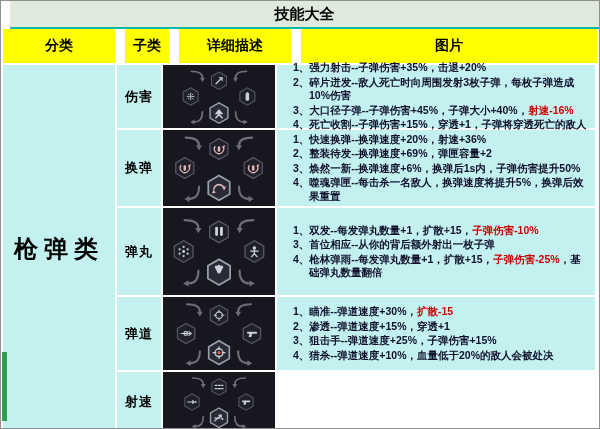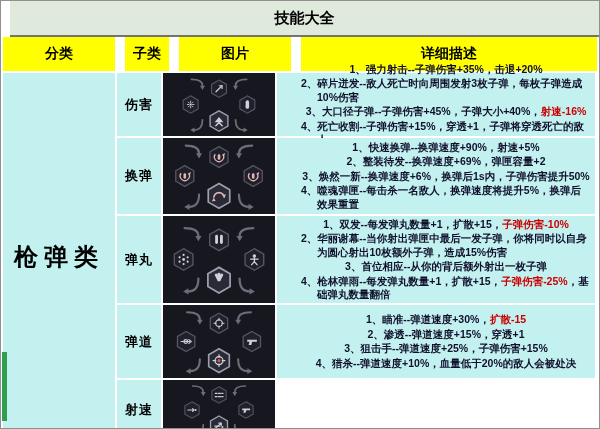--- a/index.html
+++ b/index.html
@@ -12,24 +12,24 @@
     --text-dark:#10102c;
   }
   *{box-sizing:border-box;margin:0;padding:0}
   html,body{width:600px;height:429px;background:#fff}
   .frame{
     width:600px;height:429px;border:1px solid #8f8f8f;background:#fff;
     position:relative;overflow:hidden;
     font-family:"Liberation Sans", sans-serif;
   }
   .title-bar{
-    height:36px;background:var(--title-bg);
+    height:28px;background:var(--title-bg);
     display:flex;align-items:center;justify-content:center;
     font-weight:bold;font-size:15px;color:#000;
-    border-bottom:2px solid #737373;
+    border-bottom:2px solid #14b8a6;
     margin-left:9px;
   }
   .header-row{
     display:grid;grid-template-columns:112px 44px 112px 1fr;
     gap:10px;padding:0 2px;height:34px;background:#fff;
   }
   .header-cell{
     background:var(--header-bg);
     display:flex;align-items:center;justify-content:center;
     font-weight:bold;font-size:14px;color:#000;
@@ -48,21 +48,21 @@
   }
   .sub{
     display:flex;align-items:center;justify-content:center;
     font-size:13px;font-weight:bold;letter-spacing:1px;color:#000;
     font-family:"Liberation Serif", serif;
   }
   .iconcell{background:var(--panel-bg);overflow:hidden}
   .iconcell svg{display:block;width:100%;height:100%}
   .desc{
     display:flex;flex-direction:column;justify-content:center;
-    padding:2px 4px 2px 24px;gap:1px;align-items:center;
+    padding:2px 4px 2px 16px;gap:1px;
   }
   .line{
     font-size:10.5px;font-weight:bold;color:var(--text-dark);
     line-height:13.5px;padding-left:16px;text-indent:-16px;
   }
   .line .red{color:var(--accent-red)}
   .bottom-strip{height:7px;background:#c6c6c6;border-top:1px solid #999}
   .green-bar{
     position:absolute;left:1px;top:351px;width:5px;height:69px;
     background:var(--green-bar);
@@ -70,22 +70,22 @@
 </style>
 </head>
 <body>
 
 <div class="frame">
   <div class="title-bar">技能大全</div>
 
   <div class="header-row">
     <div class="header-cell">分类</div>
     <div class="header-cell">子类</div>
+    <div class="header-cell">详细描述</div>
     <div class="header-cell">图片</div>
-    <div class="header-cell">详细描述</div>
   </div>
 
   <div class="body">
     <div class="cell cat">枪弹类</div>
 
   <div class="cell sub">伤害</div>
   <div class="cell iconcell">
         <svg viewBox="-57 -40 114 80" preserveAspectRatio="xMidYMid meet">
           <g transform="translate(26,-27) scale(1,1)">
             <path d="M9 -5 Q-5 -5 -5 3" fill="none" stroke="#6d6d7a" stroke-width="2.3" stroke-linecap="round"></path>
@@ -198,21 +198,21 @@
             <polygon points="0.0,-13.0 11.3,-6.5 11.3,6.5 0.0,13.0 -11.3,6.5 -11.3,-6.5" fill="#2a2a36" stroke="#9aa0ac" stroke-width="1.8"></polygon>
             <g transform="scale(1.00)">
               <path d="M-5.5 2 A5.5 5.5 0 0 1 5.5 2" fill="none" stroke="#e2b6b6" stroke-width="1.6"></path>
               <path d="M5.5 2 l-2 -3.2 l4 -0.4 z" fill="#e2b6b6"></path>
               <path d="M-5.5 2 l2 3.2 l-4 0.4 z" fill="#e2b6b6"></path>
             </g>
           </g>
         </svg>
       </div>
   <div class="cell desc">
-        <div class="line"><span>1、快速换弹--换弹速度+90%，射速+5%</span></div>
+        <div class="line"><span>1、快速换弹--换弹速度+20%，射速+36%</span></div>
         <div class="line"><span>2、整装待发--换弹速度+69%，弹匣容量+2</span></div>
         <div class="line"><span>3、焕然一新--换弹速度+6%，换弹后1s内，子弹伤害提升50%</span></div>
         <div class="line"><span>4、噬魂弹匣--每击杀一名敌人，换弹速度将提升5%，换弹后效果重置</span></div>
       </div>
 
   <div class="cell sub">弹丸</div>
   <div class="cell iconcell">
         <svg viewBox="-57 -40 114 80" preserveAspectRatio="xMidYMid meet">
           <g transform="translate(26,-27) scale(1,1)">
             <path d="M9 -5 Q-5 -5 -5 3" fill="none" stroke="#6d6d7a" stroke-width="2.3" stroke-linecap="round"></path>
@@ -271,21 +271,20 @@
                 <g transform="rotate(28)">
                   <rect x="-1.5" y="-7.5" width="3" height="8.5" rx="1.5"></rect>
                 </g>
               </g>
             </g>
           </g>
         </svg>
       </div>
   <div class="cell desc">
         <div class="line"><span>1、双发--每发弹丸数量+1，扩散+15，</span><span class="red">子弹伤害-10%</span></div>
-        <div class="line"><span>2、华丽谢幕--当你射出弹匣中最后一发子弹，你将同时以自身为圆心射出10枚额外子弹，造成15%伤害</span></div>
         <div class="line"><span>3、首位相应--从你的背后额外射出一枚子弹</span></div>
         <div class="line"><span>4、枪林弹雨--每发弹丸数量+1，扩散+15，</span><span class="red">子弹伤害-25%</span><span>，基础弹丸数量翻倍</span></div>
       </div>
 
   <div class="cell sub">弹道</div>
   <div class="cell iconcell">
         <svg viewBox="-57 -40 114 80" preserveAspectRatio="xMidYMid meet">
           <g transform="translate(26,-27) scale(1,1)">
             <path d="M9 -5 Q-5 -5 -5 3" fill="none" stroke="#6d6d7a" stroke-width="2.3" stroke-linecap="round"></path>
             <path d="M-5 8.5 l-3.2 -5.4 h6.4 z" fill="#6d6d7a"></path>

